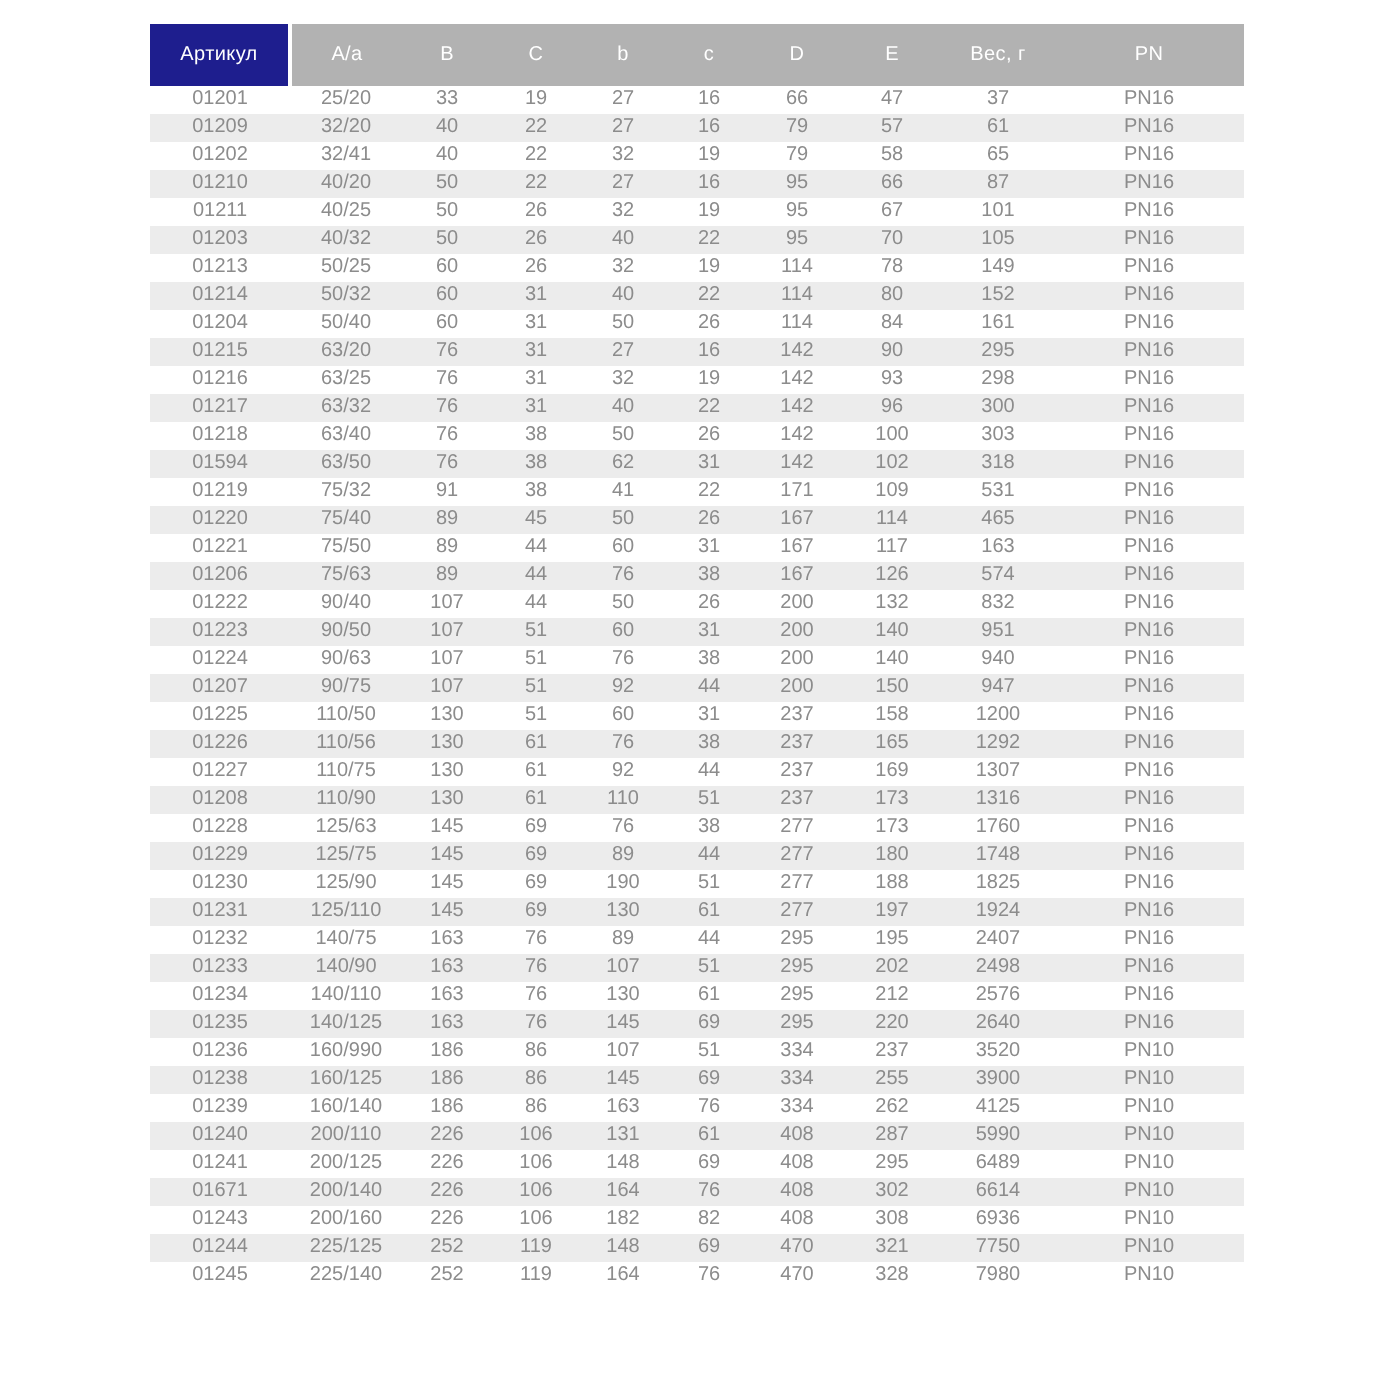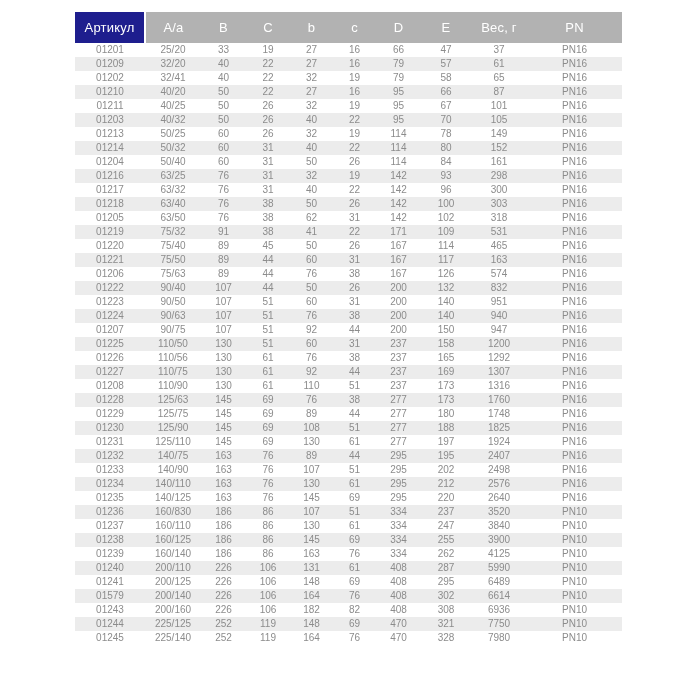--- a/index.html
+++ b/index.html
@@ -24,21 +24,21 @@
   }
   table.spec-table {
     border-collapse: collapse;
     table-layout: fixed;
     width: 547px;
   }
   table.spec-table th {
     height: 31px;
     background: #b2b2b2;
     color: #ffffff;
-    font-size: 13px;
+    font-size: 10px;
     font-weight: 400;
     text-align: center;
     vertical-align: middle;
     padding: 0;
     letter-spacing: 0.2px;
   }
   table.spec-table th.articul-head {
     background: #1e1e8e;
     border-right: 2px solid #ffffff;
   }
@@ -195,20 +195,32 @@
             <td>60</td>
             <td>31</td>
             <td>50</td>
             <td>26</td>
             <td>114</td>
             <td>84</td>
             <td>161</td>
             <td>PN16</td>
           </tr>
           <tr>
+            <td>01215</td>
+            <td>63/20</td>
+            <td>76</td>
+            <td>31</td>
+            <td>27</td>
+            <td>16</td>
+            <td>142</td>
+            <td>90</td>
+            <td>295</td>
+            <td>PN16</td>
+          </tr>
+          <tr>
             <td>01216</td>
             <td>63/25</td>
             <td>76</td>
             <td>31</td>
             <td>32</td>
             <td>19</td>
             <td>142</td>
             <td>93</td>
             <td>298</td>
             <td>PN16</td>
@@ -231,21 +243,21 @@
             <td>76</td>
             <td>38</td>
             <td>50</td>
             <td>26</td>
             <td>142</td>
             <td>100</td>
             <td>303</td>
             <td>PN16</td>
           </tr>
           <tr>
-            <td>01205</td>
+            <td>01594</td>
             <td>63/50</td>
             <td>76</td>
             <td>38</td>
             <td>62</td>
             <td>31</td>
             <td>142</td>
             <td>102</td>
             <td>318</td>
             <td>PN16</td>
           </tr>
@@ -415,21 +427,21 @@
             <td>277</td>
             <td>180</td>
             <td>1748</td>
             <td>PN16</td>
           </tr>
           <tr>
             <td>01230</td>
             <td>125/90</td>
             <td>145</td>
             <td>69</td>
-            <td>108</td>
+            <td>190</td>
             <td>51</td>
             <td>277</td>
             <td>188</td>
             <td>1825</td>
             <td>PN16</td>
           </tr>
           <tr>
             <td>01231</td>
             <td>125/110</td>
             <td>145</td>
@@ -484,40 +496,28 @@
             <td>76</td>
             <td>145</td>
             <td>69</td>
             <td>295</td>
             <td>220</td>
             <td>2640</td>
             <td>PN16</td>
           </tr>
           <tr>
             <td>01236</td>
-            <td>160/830</td>
+            <td>160/990</td>
             <td>186</td>
             <td>86</td>
             <td>107</td>
             <td>51</td>
             <td>334</td>
             <td>237</td>
             <td>3520</td>
-            <td>PN10</td>
-          </tr>
-          <tr>
-            <td>01237</td>
-            <td>160/110</td>
-            <td>186</td>
-            <td>86</td>
-            <td>130</td>
-            <td>61</td>
-            <td>334</td>
-            <td>247</td>
-            <td>3840</td>
             <td>PN10</td>
           </tr>
           <tr>
             <td>01238</td>
             <td>160/125</td>
             <td>186</td>
             <td>86</td>
             <td>145</td>
             <td>69</td>
             <td>334</td>
@@ -555,21 +555,21 @@
             <td>226</td>
             <td>106</td>
             <td>148</td>
             <td>69</td>
             <td>408</td>
             <td>295</td>
             <td>6489</td>
             <td>PN10</td>
           </tr>
           <tr>
-            <td>01579</td>
+            <td>01671</td>
             <td>200/140</td>
             <td>226</td>
             <td>106</td>
             <td>164</td>
             <td>76</td>
             <td>408</td>
             <td>302</td>
             <td>6614</td>
             <td>PN10</td>
           </tr>

